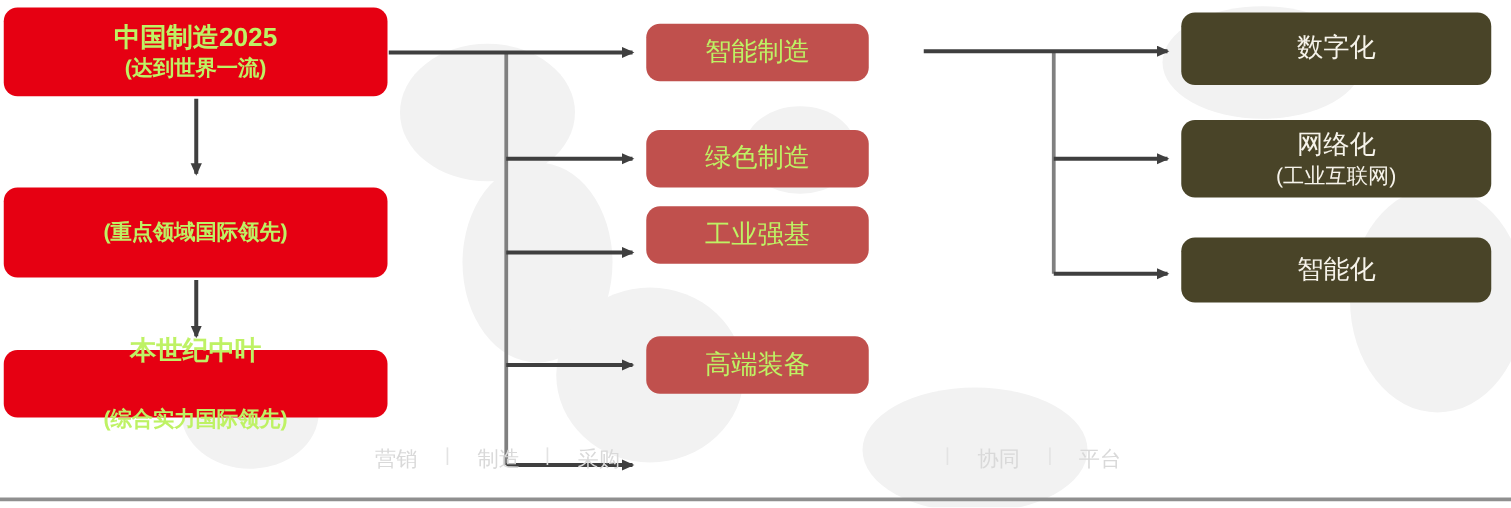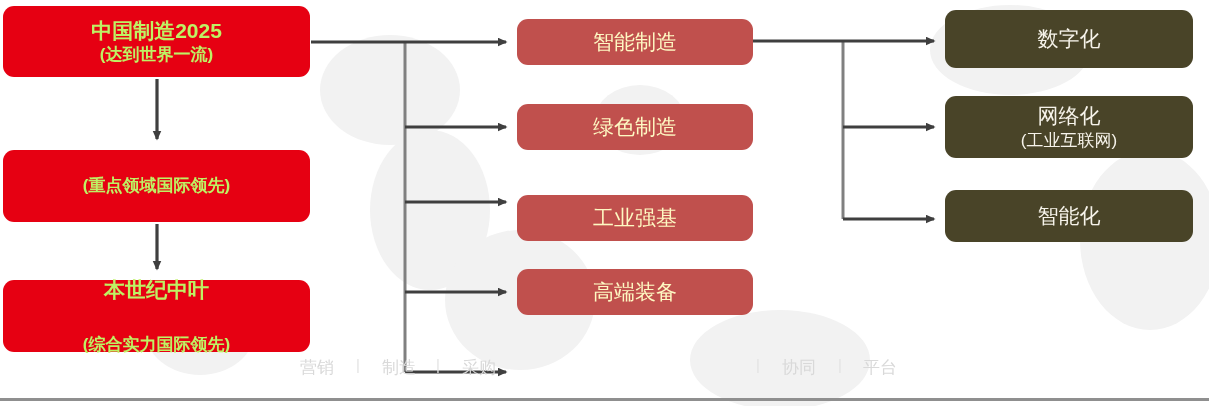--- a/index.html
+++ b/index.html
@@ -25,23 +25,23 @@
   .box{
     position:absolute;display:flex;flex-direction:column;align-items:center;
     justify-content:center;text-align:center;color:#bef264;border-radius:11px;
     line-height:1.25;
   }
   .stage{left:3px;width:307px;background:var(--stage-red);}
   .stage .t{font-size:21px;font-weight:bold;}
   .stage .s{font-size:17px;font-weight:bold;}
   .s1{top:6px;height:71px;}
   .s2{top:150px;height:72px;}
-  .s3{top:280px;height:72px;gap:31px;}
-  .initiative{left:517px;width:236px;height:46px;background:var(--initiative-brick);color:#fef9c3;font-size:21px;}
-  .m1{top:19px;}.m2{top:104px;}.m3{top:195px;}.m4{top:269px;}.m5{top:348px;}
+  .s3{top:280px;height:54px;gap:31px;}
+  .initiative{left:517px;width:178px;height:46px;background:var(--initiative-brick);color:#bef264;font-size:21px;}
+  .m1{top:19px;}.m2{top:104px;}.m3{top:165px;}.m4{top:269px;}.m5{top:348px;}
   .transformation{left:945px;width:248px;background:var(--transformation-olive);color:#f6f3ea;}
   .transformation .t{font-size:21px;}
   .transformation .s{font-size:17px;}
   .r1{top:10px;height:58px;}
   .r2{top:96px;height:62px;}
   .r3{top:190px;height:52px;}
   .footer-item{position:absolute;top:356px;font-size:17px;color:var(--footer-text);white-space:nowrap;}
   .footer-sep{position:absolute;top:356px;font-size:15px;color:#e3e3e3;}
   .bottom-rule{position:absolute;left:0;top:398px;width:1209px;height:3px;background:var(--bottom-rule);}
 </style>

